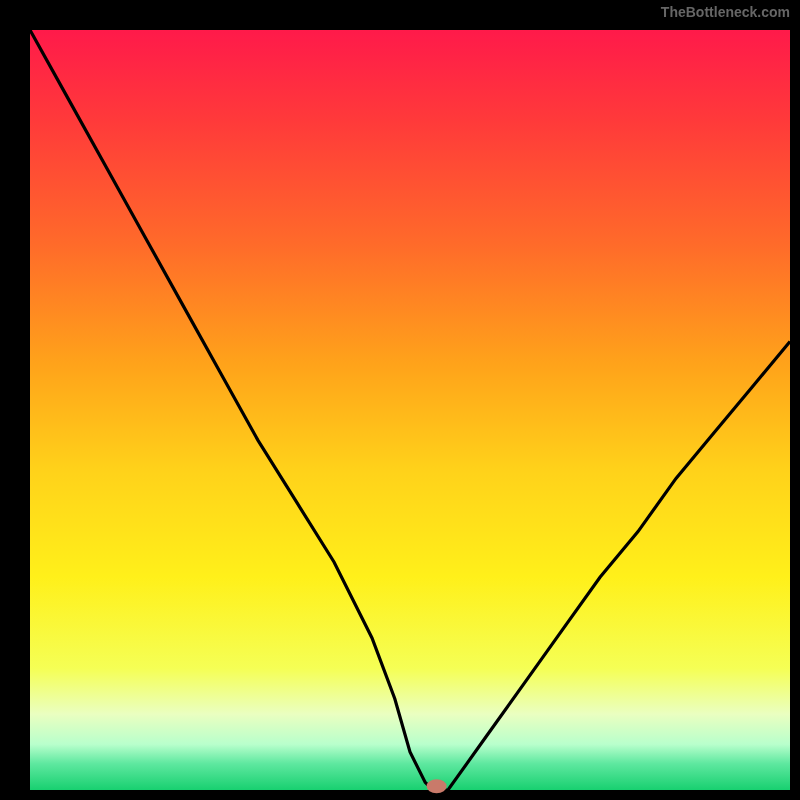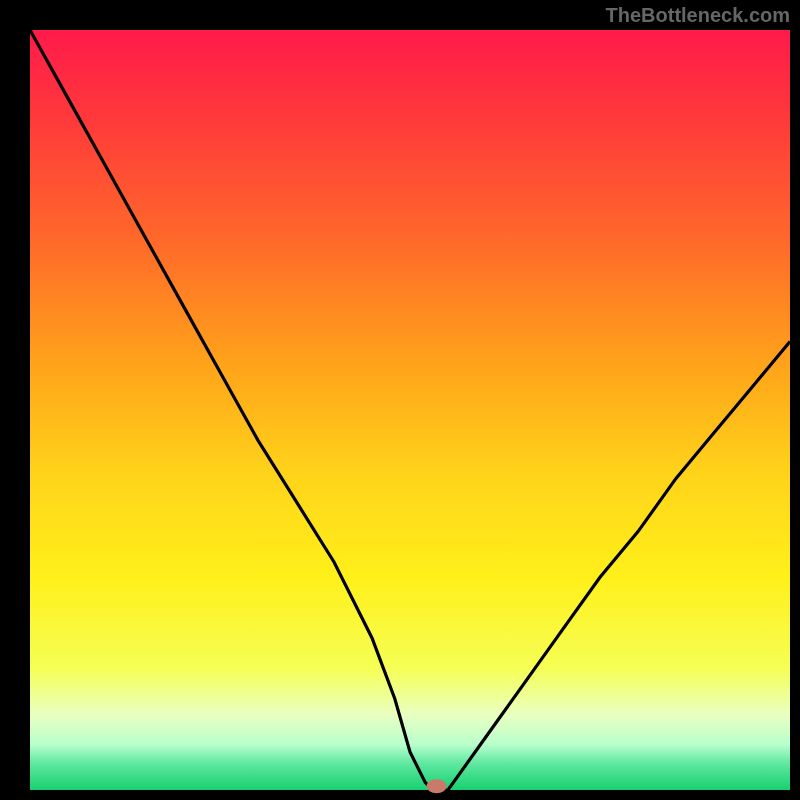--- a/index.html
+++ b/index.html
@@ -9,21 +9,21 @@
     height: 800px;
     background: #000;
     position: relative;
     font-family: Arial, sans-serif;
   }
   .watermark {
     position: absolute;
     top: 4px;
     right: 10px;
     color: #666;
-    font-size: 20px;
+    font-size: 14px;
     font-weight: bold;
     z-index: 10;
   }
   .chart-wrap {
     position: absolute;
     left: 0;
     top: 0;
     width: 800px;
     height: 800px;
   }

